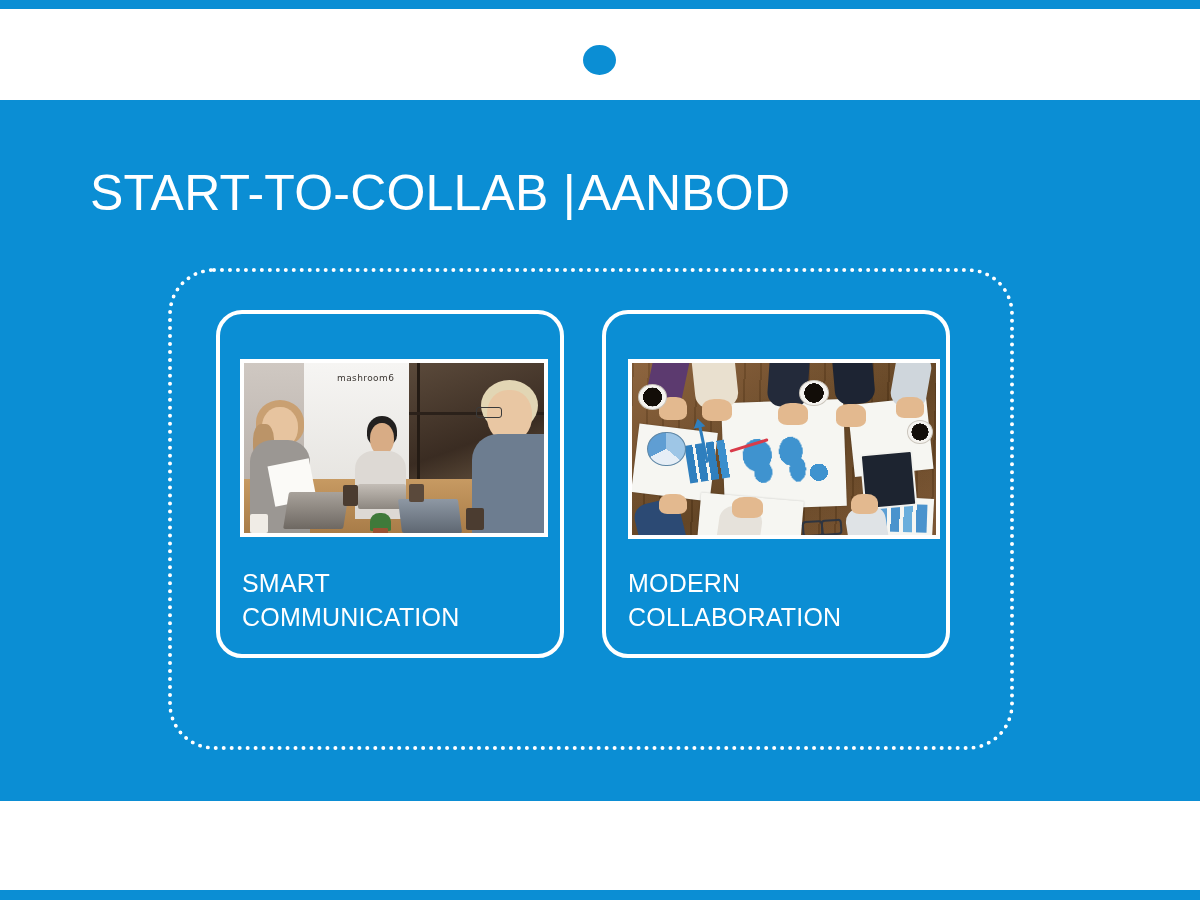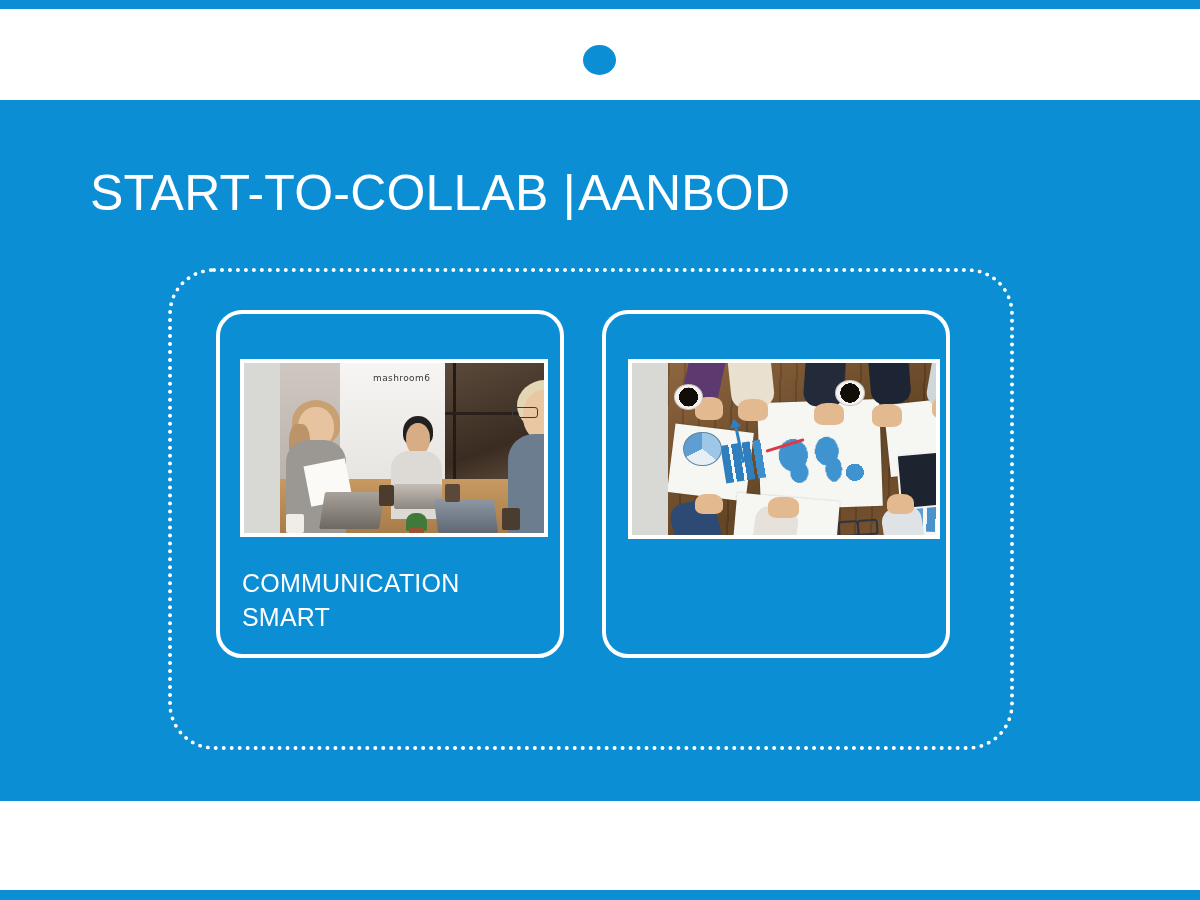--- a/index.html
+++ b/index.html
@@ -110,21 +110,20 @@
   .card-right .card-figure {
     left: 22px;
     width: 312px;
     height: 180px;
   }
   .photo {
     position: absolute;
     left: 0; top: 0;
     width: 100%; height: 100%;
     overflow: hidden;
-    margin-left: 36px;
   }
 
   .card-label {
     position: absolute;
     left: 22px;
     top: 253px;
     width: 310px;
     color: #ffffff;
     font-size: 25px;
     font-weight: 400;
@@ -428,22 +427,22 @@
         <div class="laptop-a"></div>
         <div class="laptop-c"></div>
         <div class="cup-a"></div>
         <div class="cup-b"></div>
         <div class="cup-c"></div>
         <div class="cup-d"></div>
         <div class="plant"></div>
       </div>
     </div>
     <div class="card-label">
+      <div>SMART</div>
       <div>COMMUNICATION</div>
-      <div>SMART</div>
     </div>
   </div>
 
   <div class="card card-right">
     <div class="card-figure">
       <div class="photo ph-collab">
         <div class="wood"></div>
         <div class="sheet s-left"></div>
         <div class="sheet s-right"></div>
         <div class="sheet s-center"></div>
@@ -471,20 +470,24 @@
         <div class="hand h4"></div>
         <div class="hand h5"></div>
         <div class="hand h6"></div>
         <div class="hand h7"></div>
         <div class="hand h8"></div>
         <div class="mug m1"></div>
         <div class="mug m2"></div>
         <div class="mug m3"></div>
       </div>
     </div>
+    <div class="card-label">
+      <div>MODERN</div>
+      <div>COLLABORATION</div>
+    </div>
   </div>
 
 
   <div class="footer-band">
     
   </div>
 
   <div class="strip-bottom"></div>
 
 </div>

